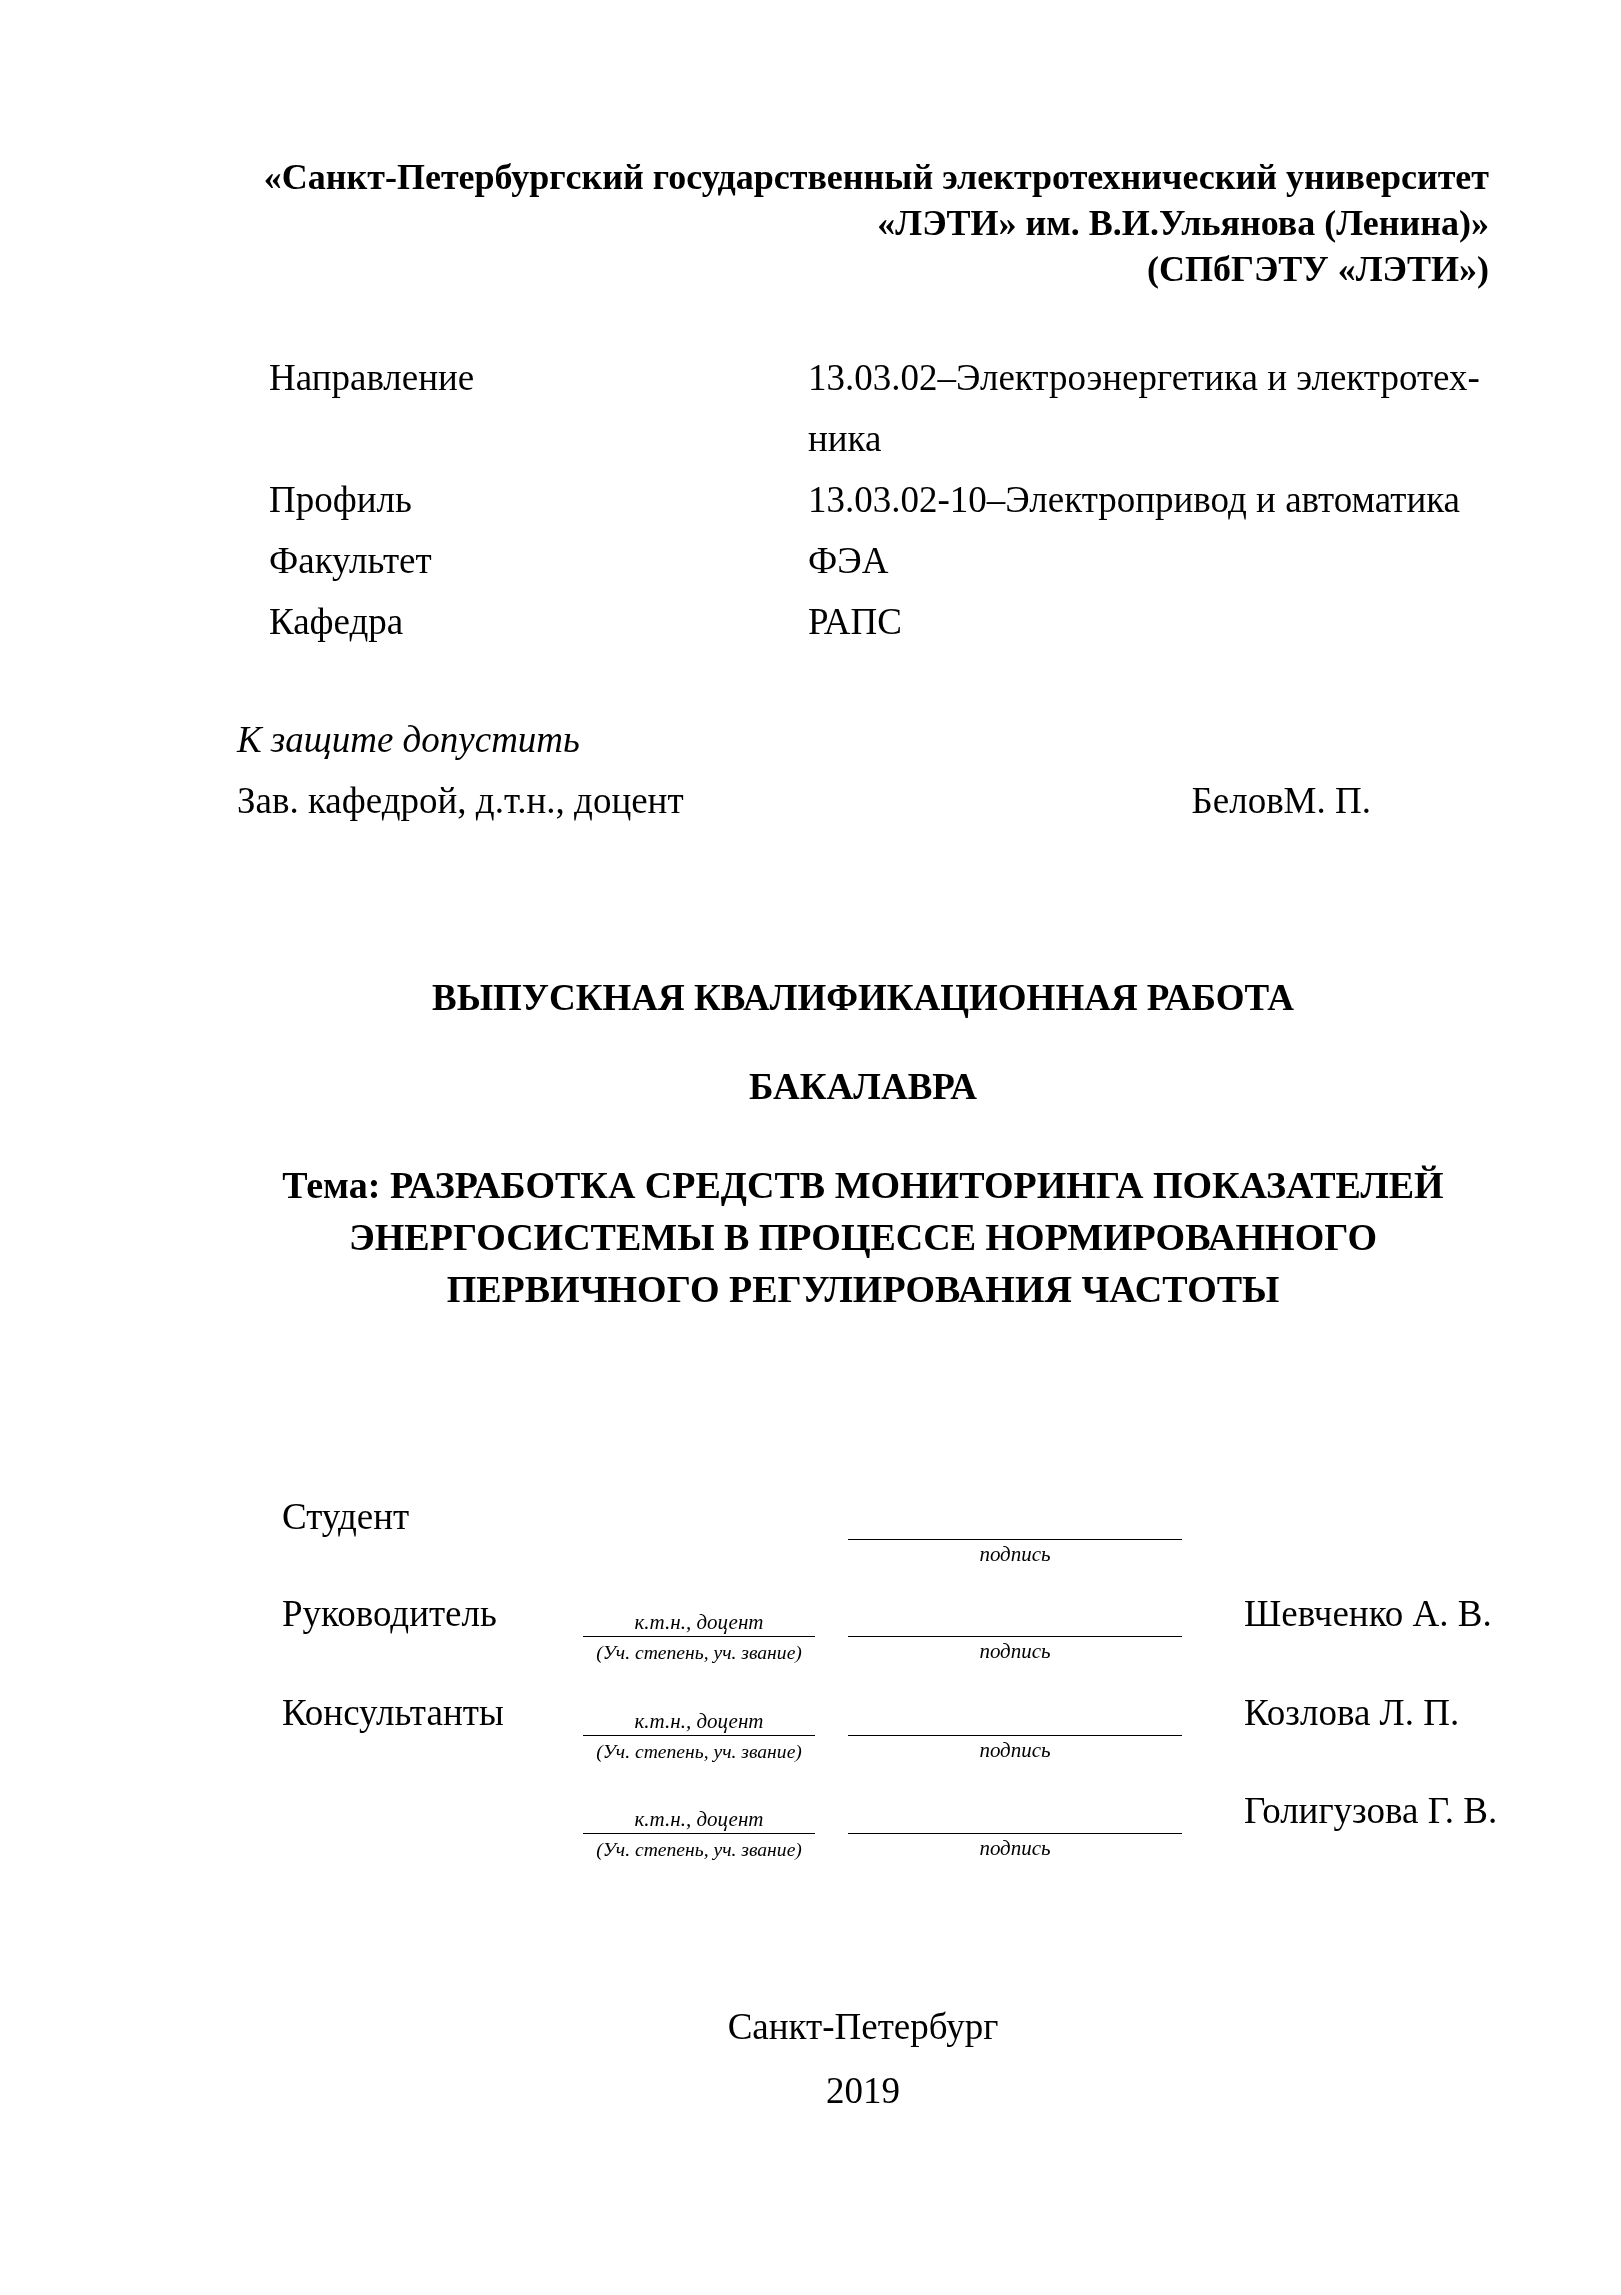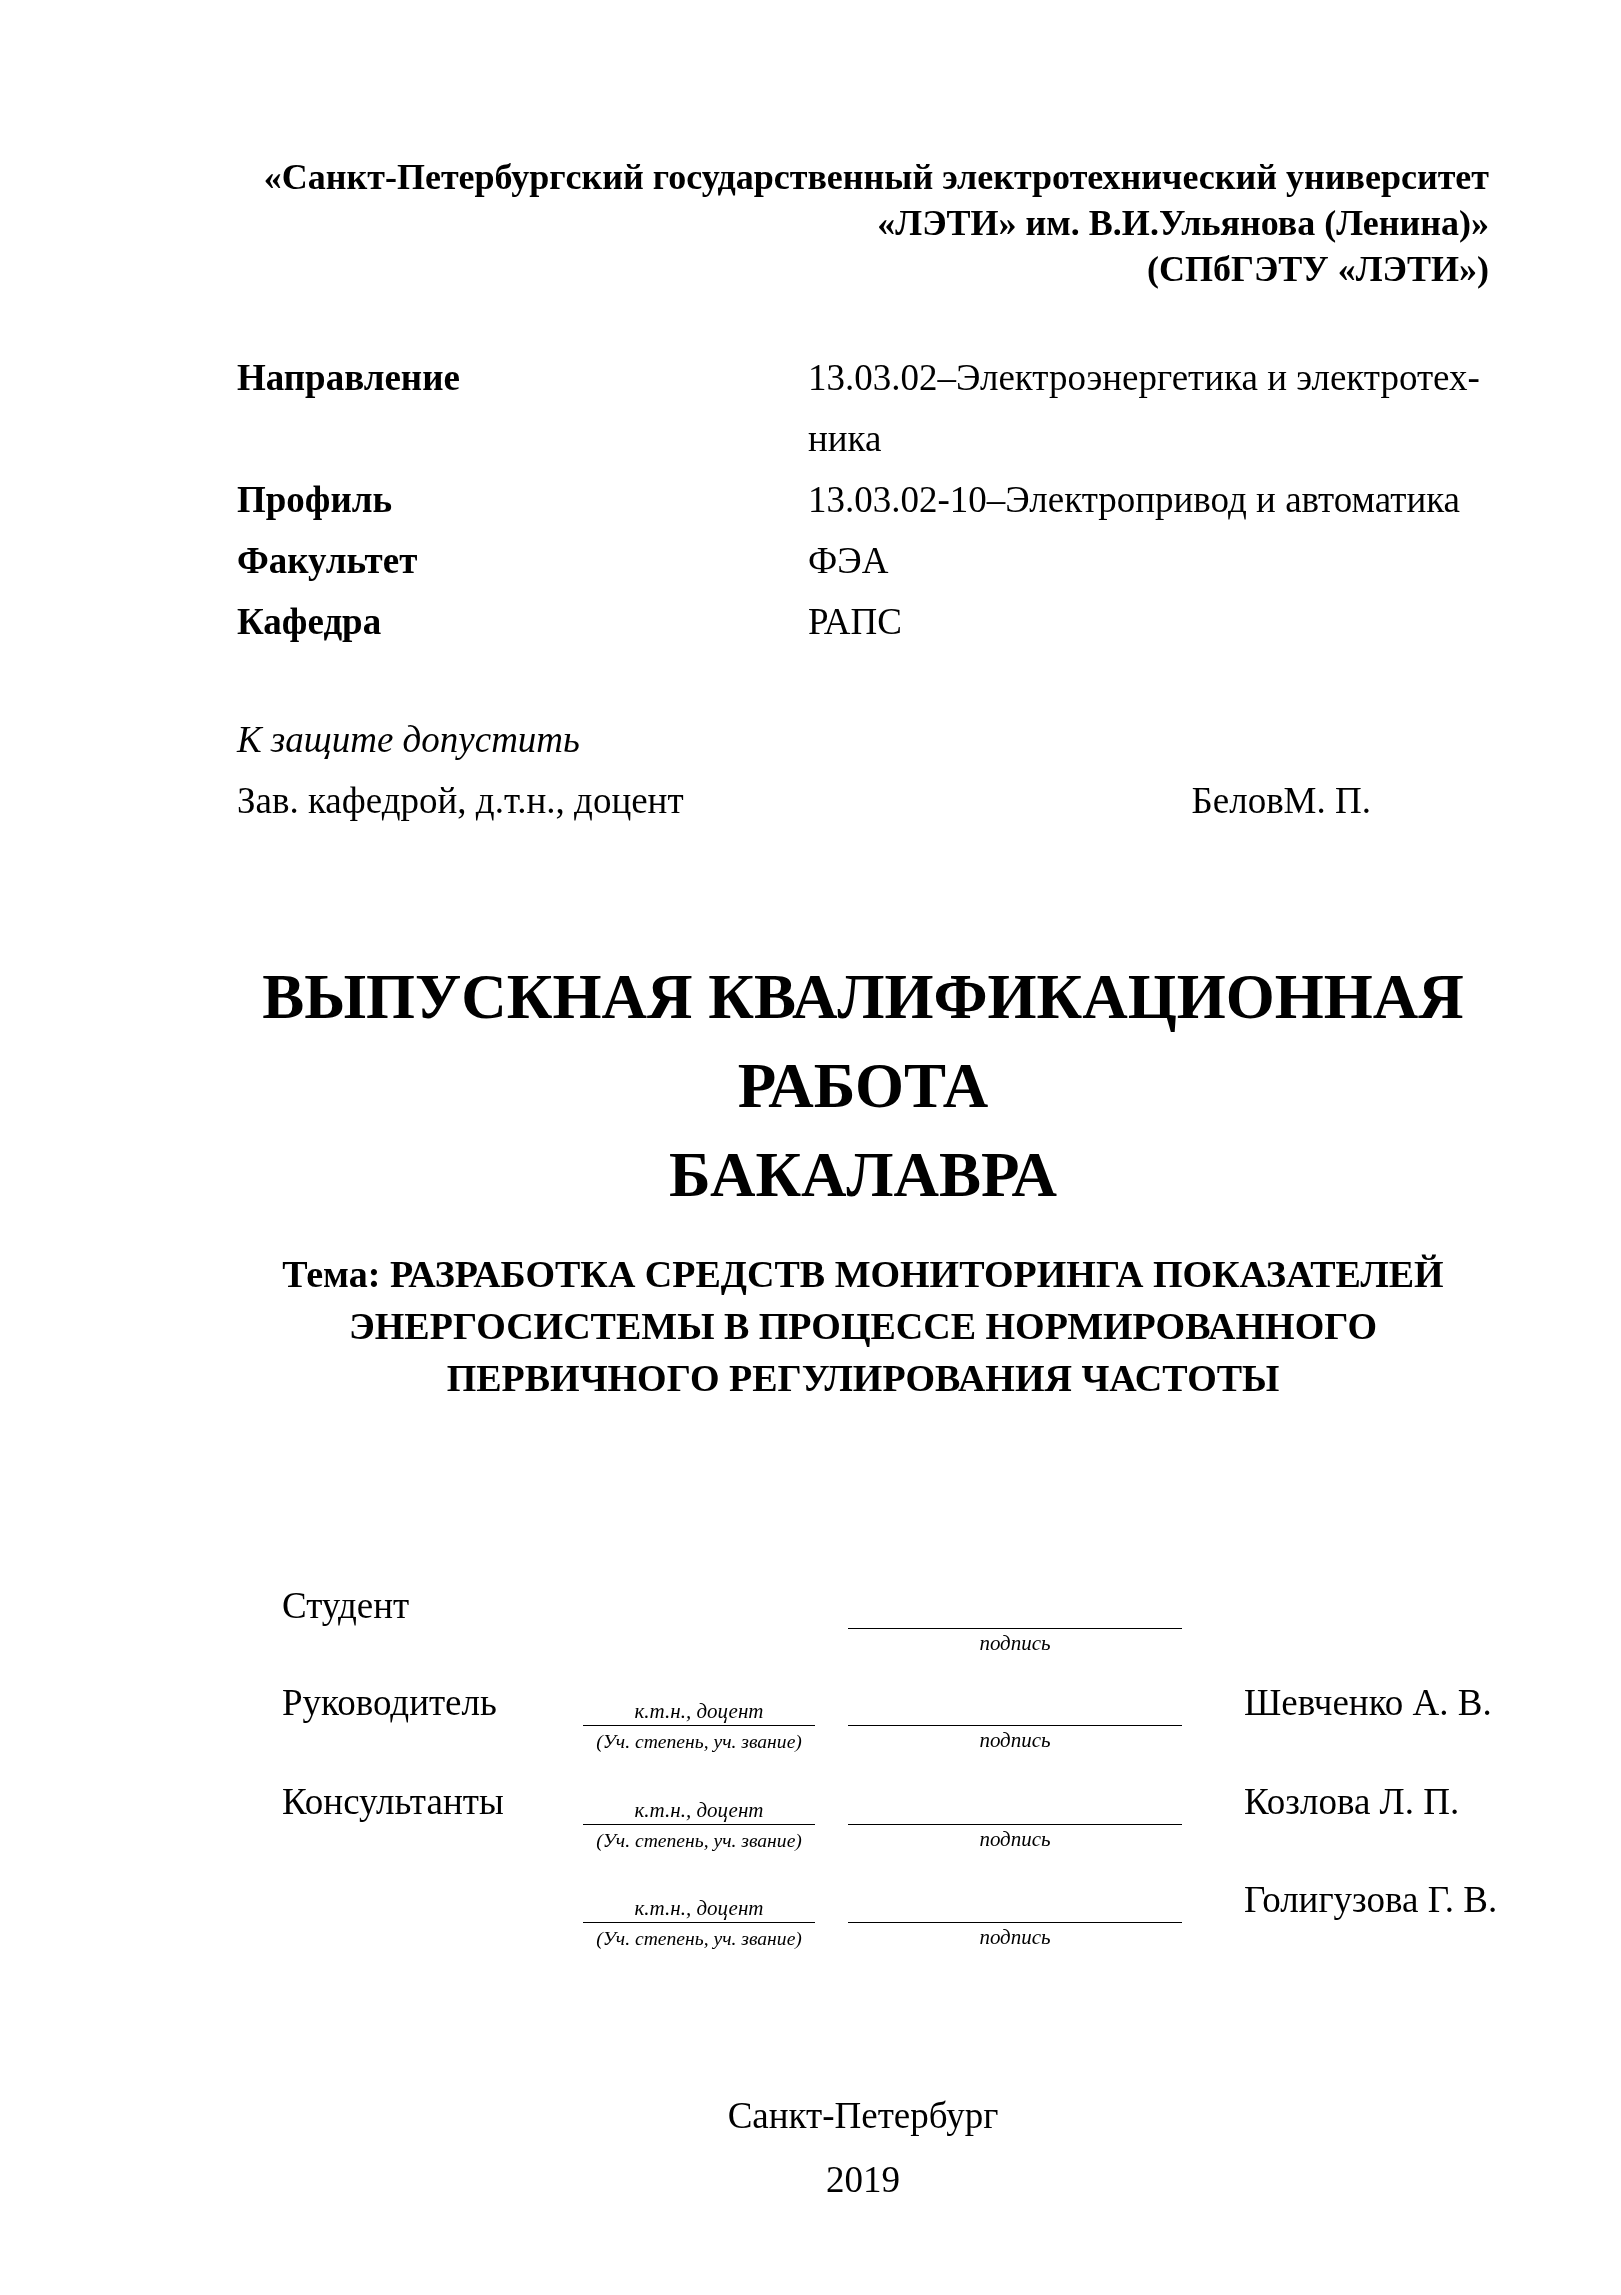--- a/index.html
+++ b/index.html
@@ -24,39 +24,39 @@
   }
 
   
   .requisites {
     margin-top: 55px;
     display: grid;
     grid-template-columns: 571px 1fr;
     font-size: 37px;
     line-height: 61px;
   }
-  .req-label { font-weight: bold; }
+  .req-label { font-weight: normal; margin-left: 32px; }
   .req-value { white-space: pre-line; }
 
   
   .admission {
     margin-top: 57px;
     font-size: 37px;
     line-height: 61px;
   }
   .adm-line1 { font-style: italic; }
   .adm-line2 { display: flex; justify-content: space-between; text-align: right; }
   .adm-name  { margin-right: 118px; }
 
   
   .work-title {
     margin-top: 122px;
     text-align: center;
     font-weight: bold;
-    font-size: 63px;
+    font-size: 37px;
     line-height: 89px;
   }
 
   
   .theme {
     margin-top: 27.5px;
     text-align: center;
     font-weight: bold;
     font-size: 38px;
     line-height: 52px;

